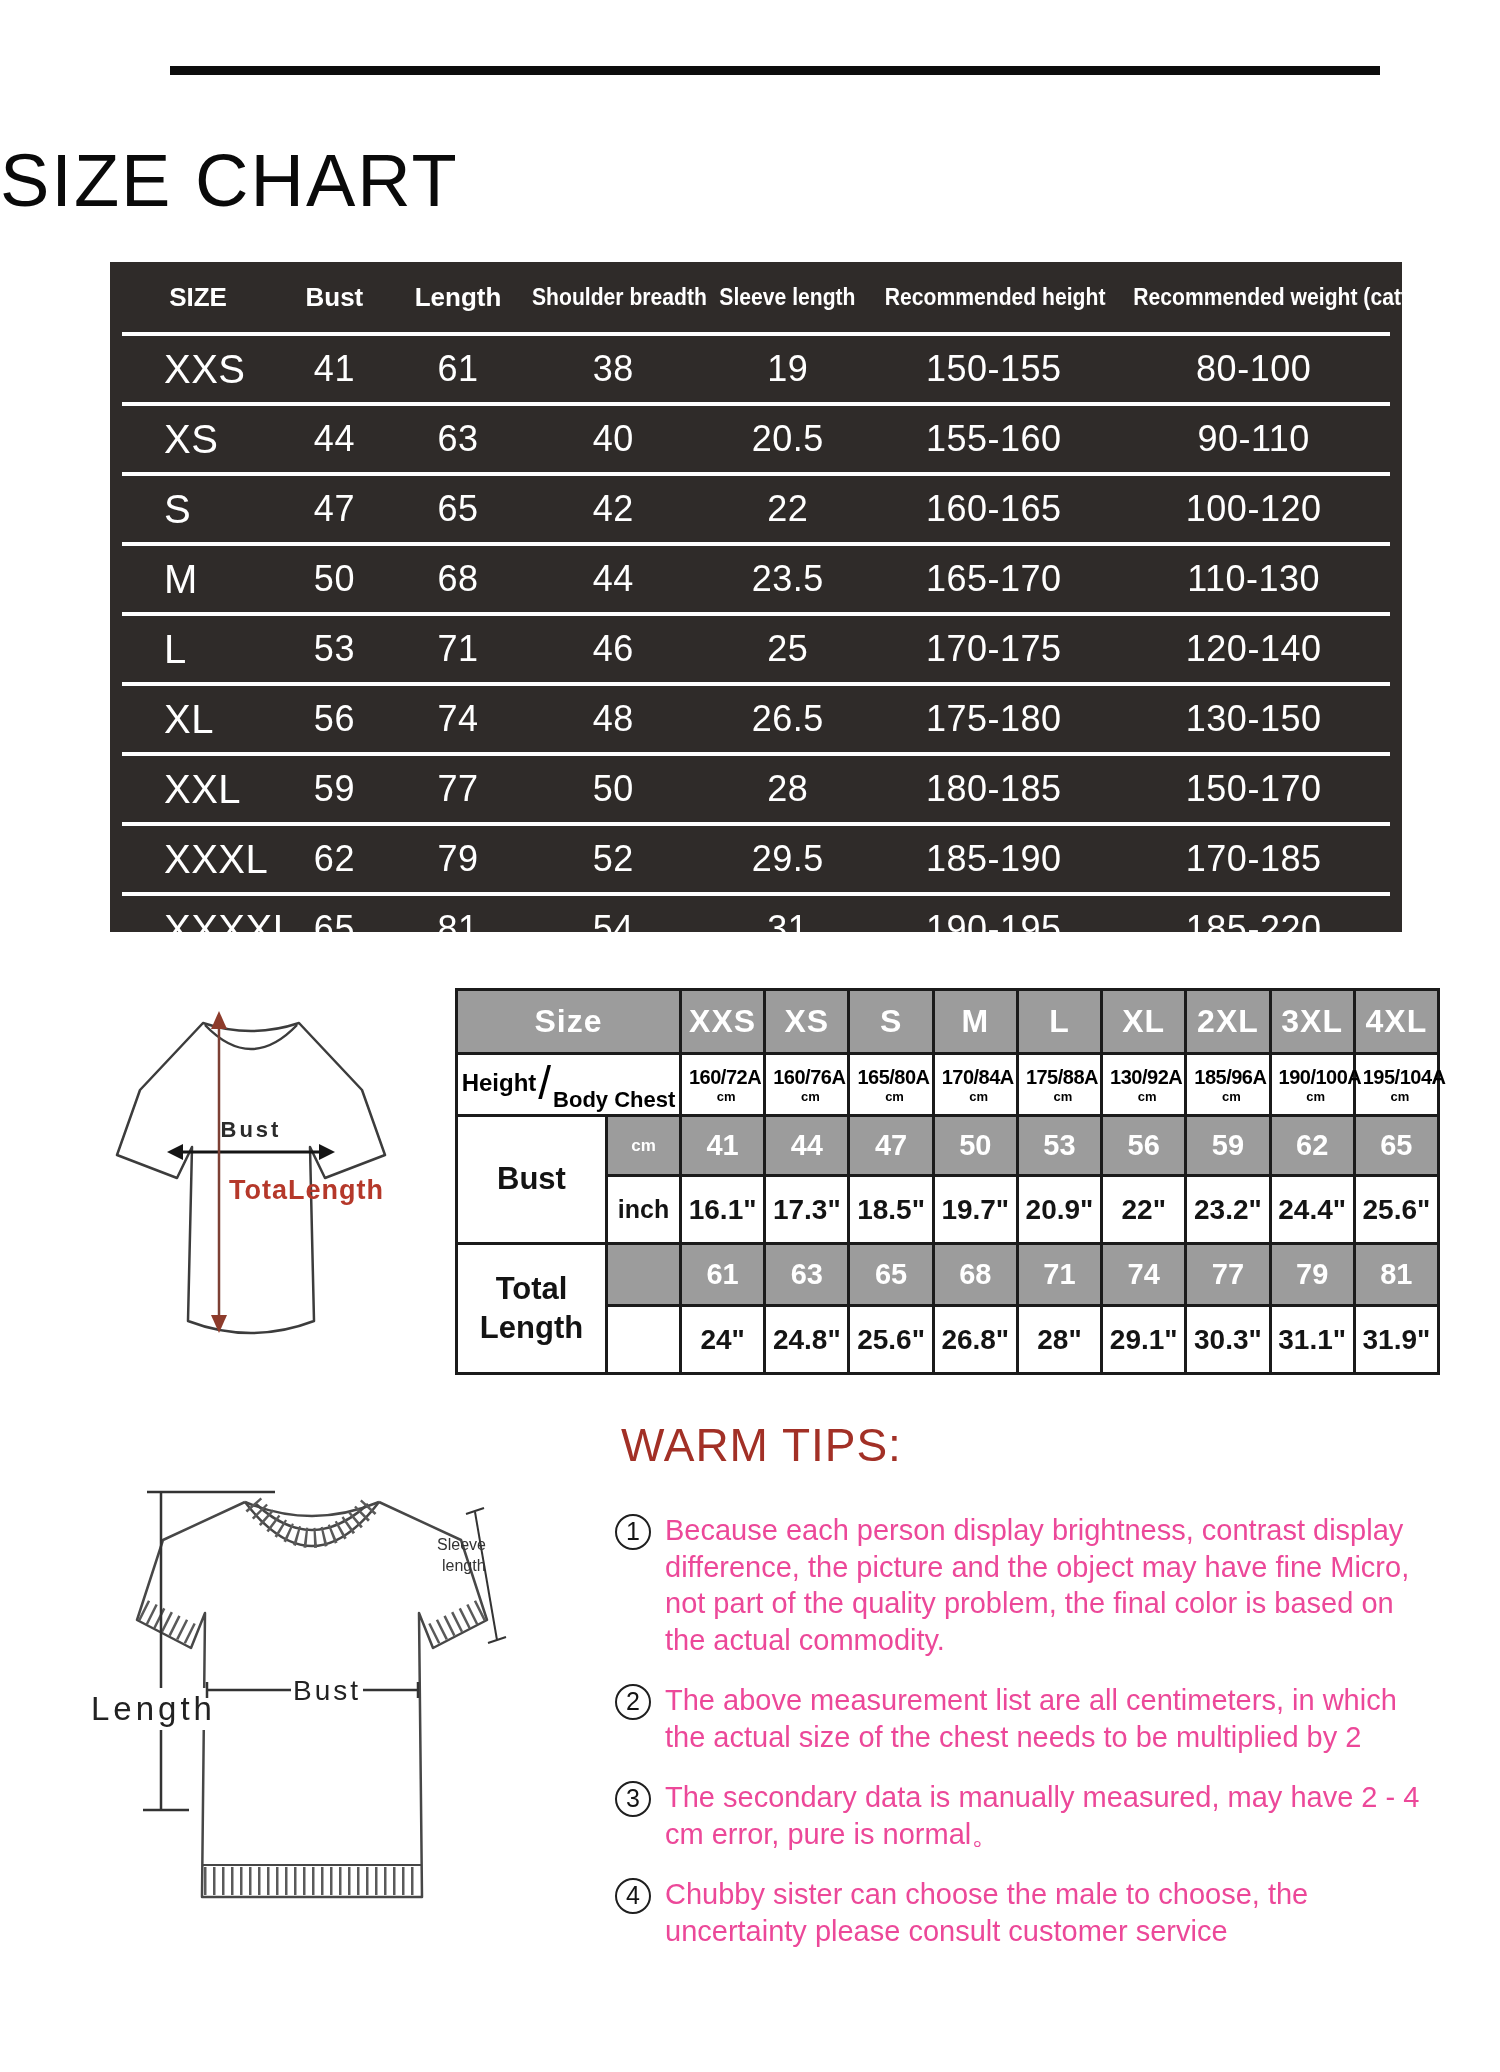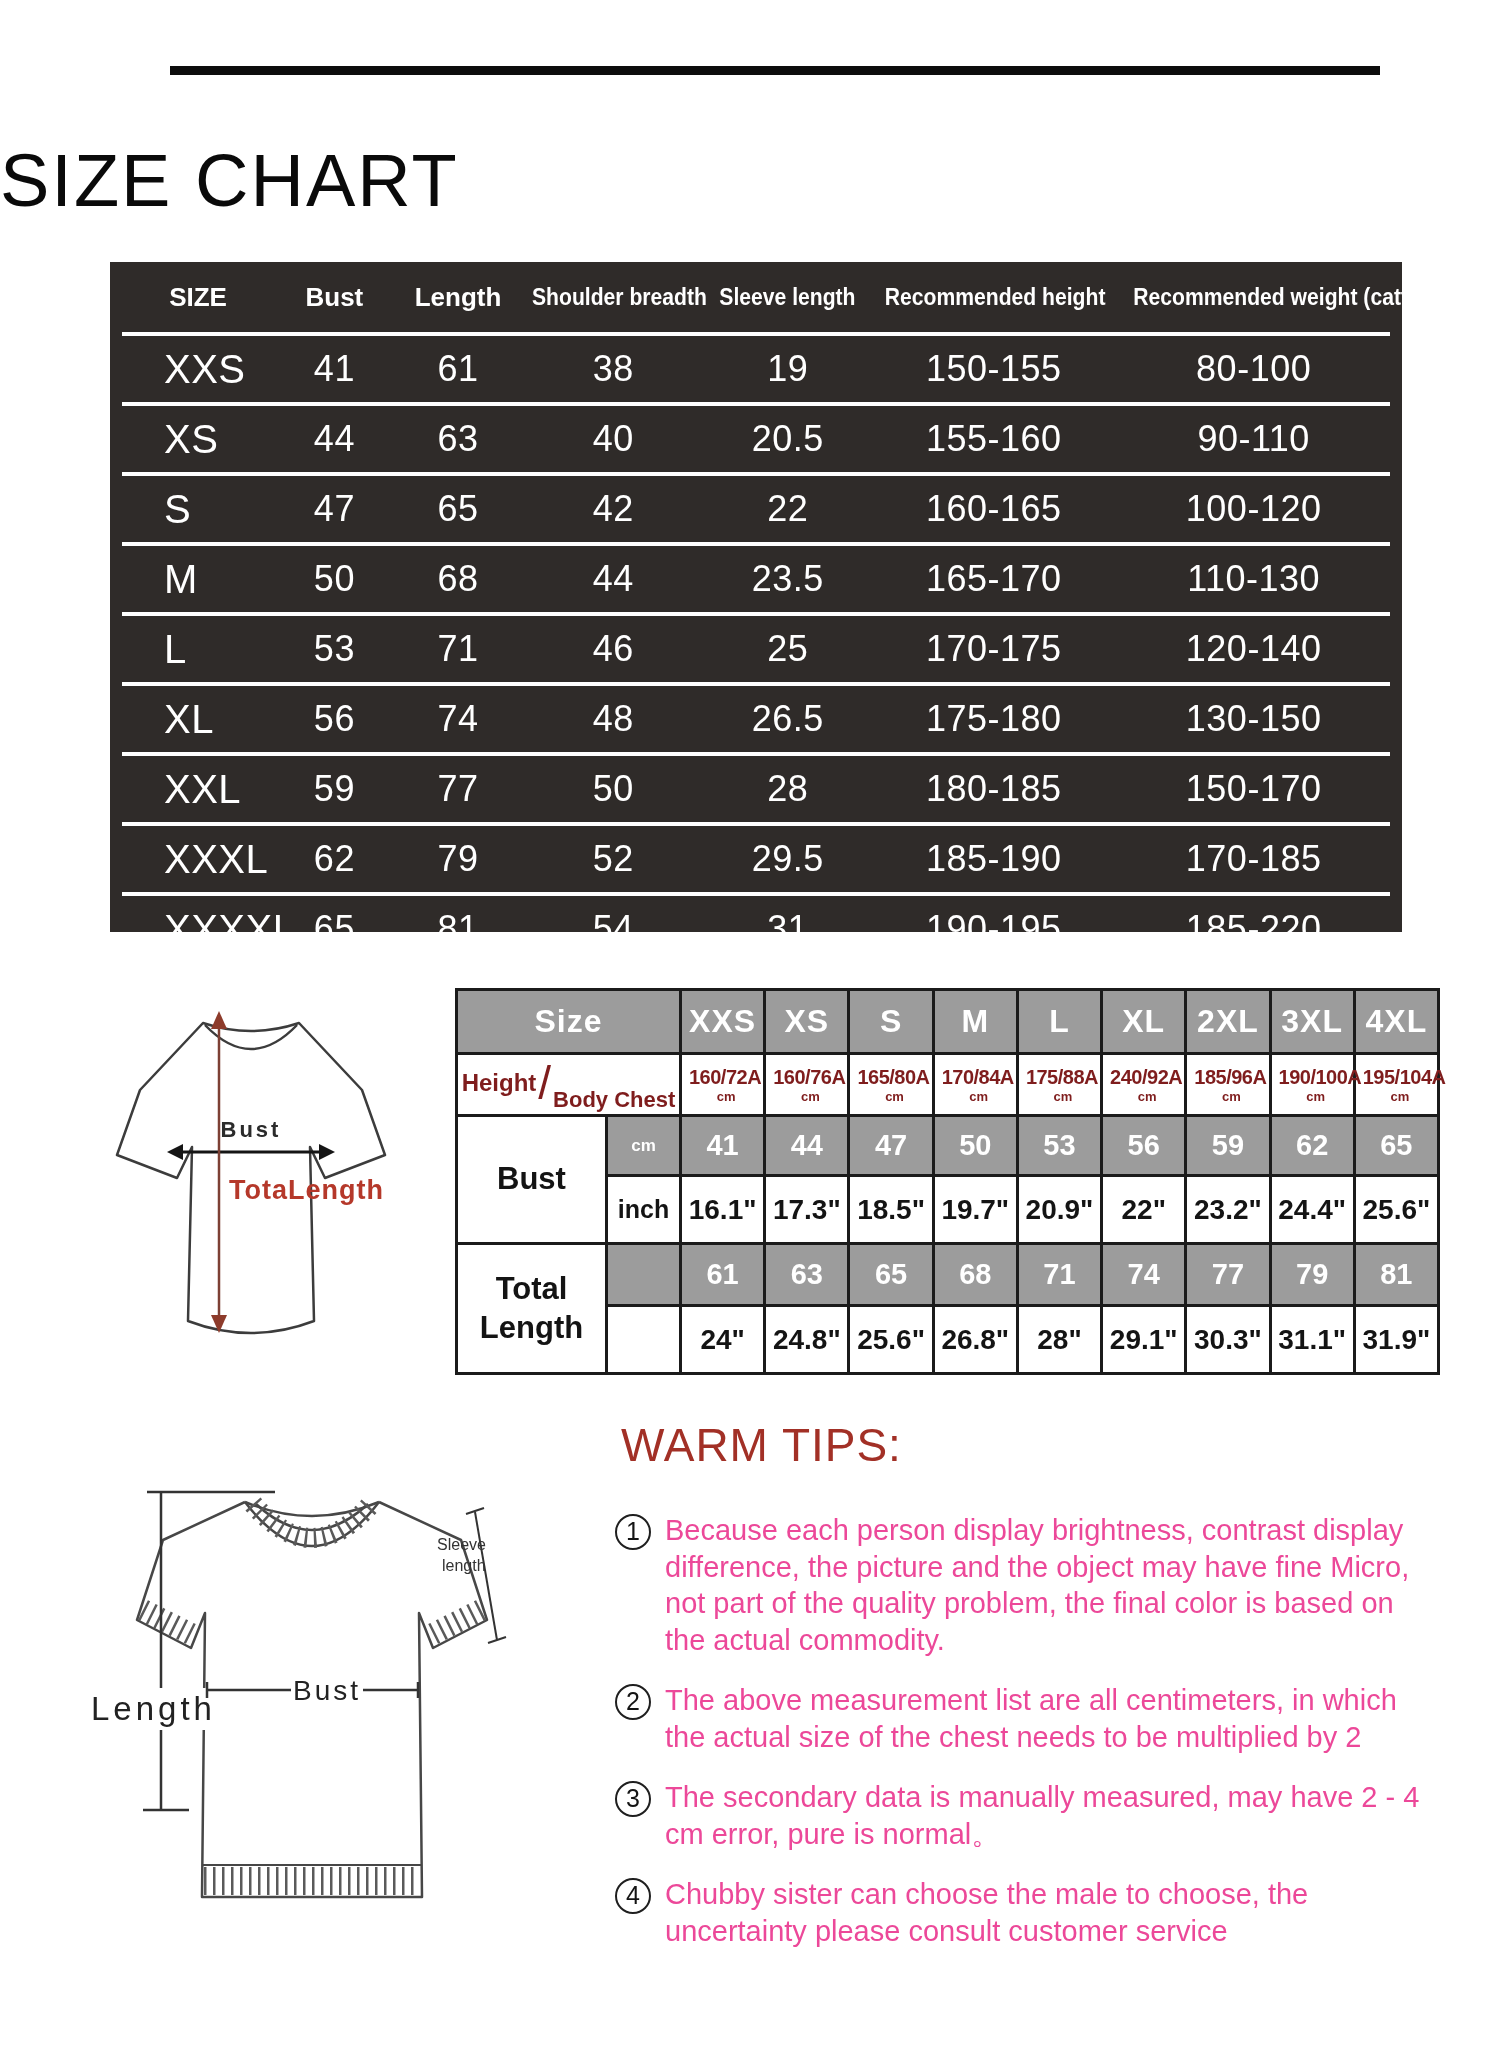--- a/index.html
+++ b/index.html
@@ -26,21 +26,21 @@
   .c0{width:12%;box-sizing:border-box;}
   .bt-row .c0{text-align:left;padding-left:42px;font-size:40px;}
   .c1{width:9.5%;} .c2{width:10%;} .c3{width:14.5%;} .c4{width:13%;} .c5{width:19.5%;} .c6{width:21.5%;}
   
   table.detail{
     position:absolute;left:455px;top:988px;width:985px;
     border-collapse:collapse;table-layout:fixed;background:#fff;
   }
   table.detail td{border:3px solid #1b1b1b;text-align:center;vertical-align:middle;padding:0;}
   td.g{background:#9c9c9c;color:#fff;}
-  td.w{background:#ffffff;color:#7f1d1d;}
+  td.w{background:#ffffff;color:#000000;}
   td.hdr{font-weight:700;font-size:32px;letter-spacing:1px;}
   td.lbl{font-weight:700;font-size:31px;color:#141414;line-height:1.25;}
   td.unit{font-weight:700;font-size:17px;}
   td.unit-inch{font-weight:700;font-size:25px;color:#141414;}
   td.gv{font-weight:700;font-size:29px;}
   td.wv{font-weight:700;font-size:28px;color:#141414;}
   .hl-cell{font-weight:700;color:#141414;}
   .hl-top{font-size:24px;vertical-align:8px;}
   .hl-slash{font-size:46px;font-weight:400;padding:0 2px;}
   .hl-bottom{font-size:22px;vertical-align:-8px;}
@@ -219,21 +219,21 @@
         </td>
     <td class="w hc">
           <div class="hcv">170/84A</div>
           <div class="hcu">cm</div>
         </td>
     <td class="w hc">
           <div class="hcv">175/88A</div>
           <div class="hcu">cm</div>
         </td>
     <td class="w hc">
-          <div class="hcv">240/92A</div>
+          <div class="hcv">130/92A</div>
           <div class="hcu">cm</div>
         </td>
     <td class="w hc">
           <div class="hcv">185/96A</div>
           <div class="hcu">cm</div>
         </td>
     <td class="w hc">
           <div class="hcv">190/100A</div>
           <div class="hcu">cm</div>
         </td>

